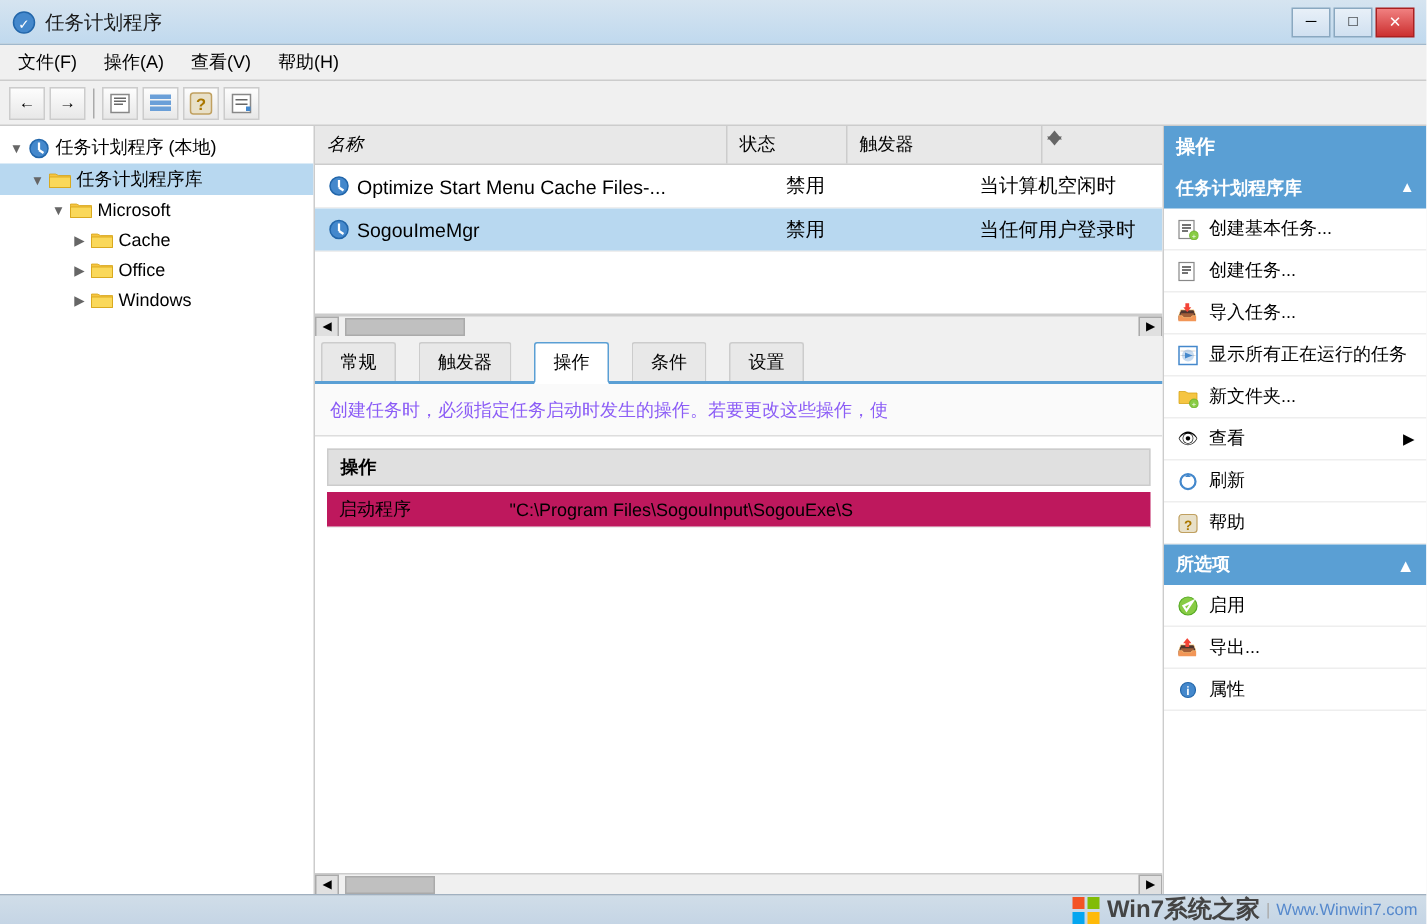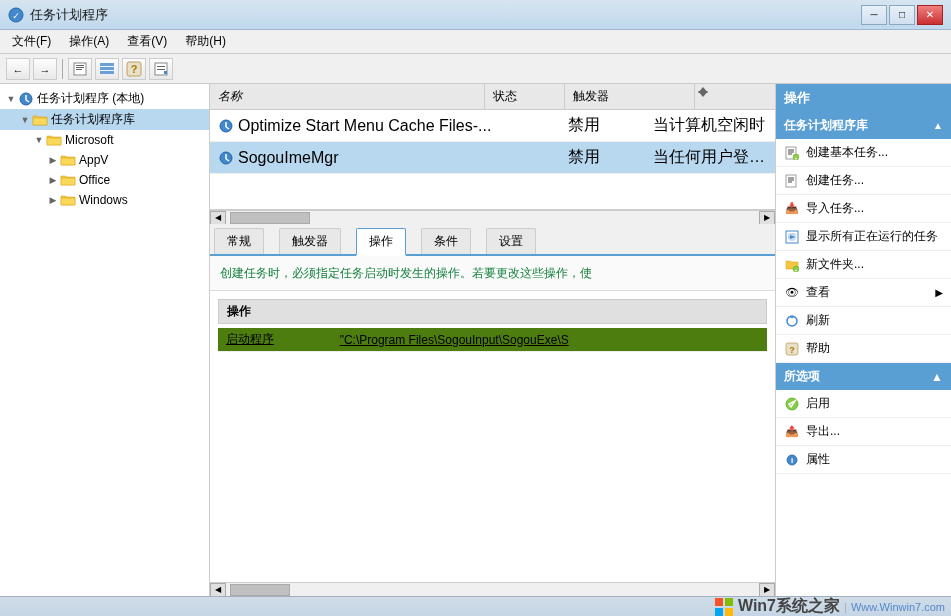--- a/index.html
+++ b/index.html
@@ -165,21 +165,22 @@
       height: 100px;
       overflow: hidden;
       border-bottom: 1px solid #ccc;
     }
     .task-row {
       display: flex;
       align-items: center;
       padding: 3px 0;
       border-bottom: 1px solid #eee;
       cursor: pointer;
-      font-size: 16px;
+      font-size: 13px;
+      gap: 44px;
     }
     .task-row.selected { background: #b8d8f0; }
     .task-cell {
       padding: 2px 8px;
       overflow: hidden;
       text-overflow: ellipsis;
       white-space: nowrap;
     }
     .task-cell.name { flex: 1; display: flex; align-items: center; gap: 4px; }
     .task-cell.status { width: 70px; }
@@ -229,21 +230,21 @@
     .tab-content {
       flex: 1;
       overflow: hidden;
       background: white;
       display: flex;
       flex-direction: column;
     }
     .tab-desc {
       padding: 8px 10px;
       font-size: 12px;
-      color: #15803d;
+      color: #8b5cf6;
       border-bottom: 1px solid #ddd;
       background: #fafafa;
       line-height: 1.5;
     }
     .actions-table-container {
       flex: 1;
       overflow: hidden;
       padding: 8px;
     }
     .actions-table-title {
@@ -257,22 +258,21 @@
     .actions-table {
       width: 100%;
       border-collapse: collapse;
       font-size: 12px;
     }
     .actions-table td {
       padding: 3px 8px;
       border-bottom: 1px solid #eee;
     }
     .actions-table tr.selected td {
-      background: #4d7c0f;
-      text-decoration: underline;
+      background: #be185d;
     }
 
     
     .right-panel {
       width: 175px;
       min-width: 175px;
       background: white;
       overflow-y: auto;
       font-size: 12px;
     }
@@ -430,21 +430,21 @@
       </svg>
       <span>Microsoft</span>
     </div>
 
     <div class="tree-item" style="padding-left:46px;">
       <span class="tree-expand">▶</span>
       <svg width="16" height="16" viewBox="0 0 16 16" style="margin-right:3px;">
         <path d="M1 4 L1 13 L15 13 L15 5 L7 5 L5 4 Z" fill="#f5c542" stroke="#d4a010" stroke-width="0.5"></path>
         <path d="M1 6 L15 6 L15 13 L1 13 Z" fill="#fad85a" stroke="#d4a010" stroke-width="0.5"></path>
       </svg>
-      <span>AppV</span>
+      <span>Cache</span>
     </div>
 
     <div class="tree-item" style="padding-left:46px;">
       <span class="tree-expand">▶</span>
       <svg width="16" height="16" viewBox="0 0 16 16" style="margin-right:3px;">
         <path d="M1 4 L1 13 L15 13 L15 5 L7 5 L5 4 Z" fill="#f5c542" stroke="#d4a010" stroke-width="0.5"></path>
         <path d="M1 6 L15 6 L15 13 L1 13 Z" fill="#fad85a" stroke="#d4a010" stroke-width="0.5"></path>
       </svg>
       <span>Office</span>
     </div>

